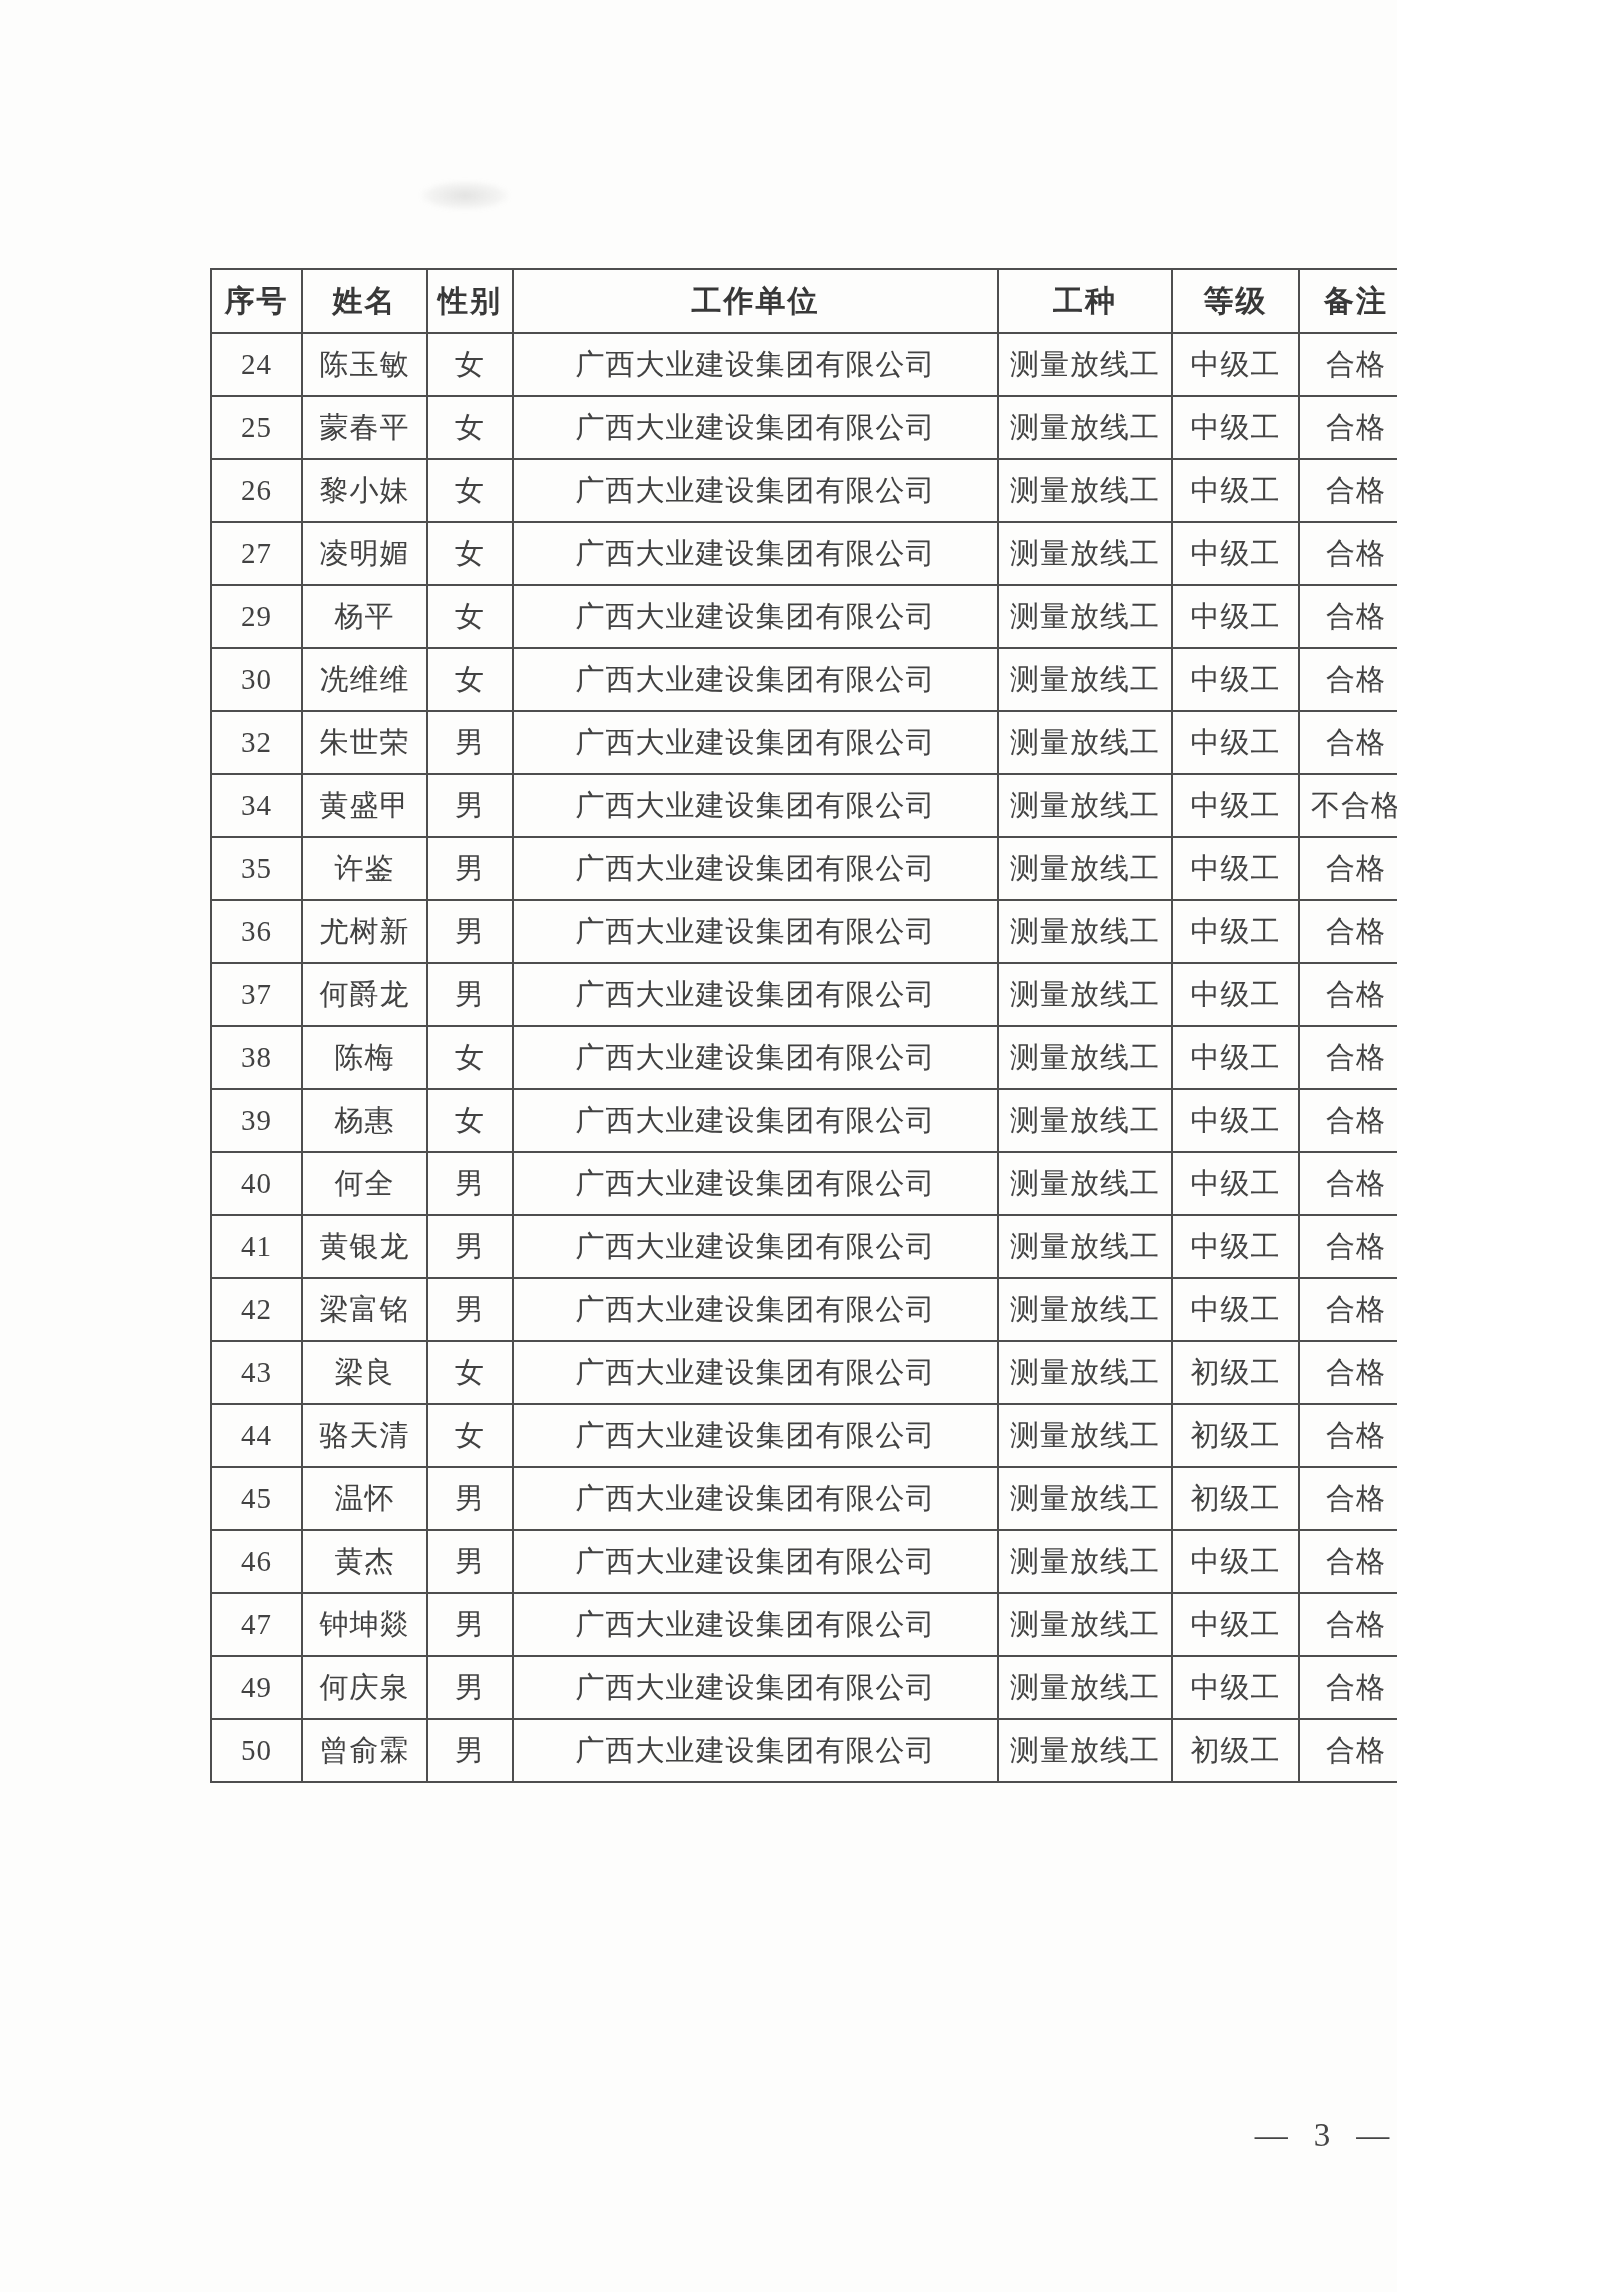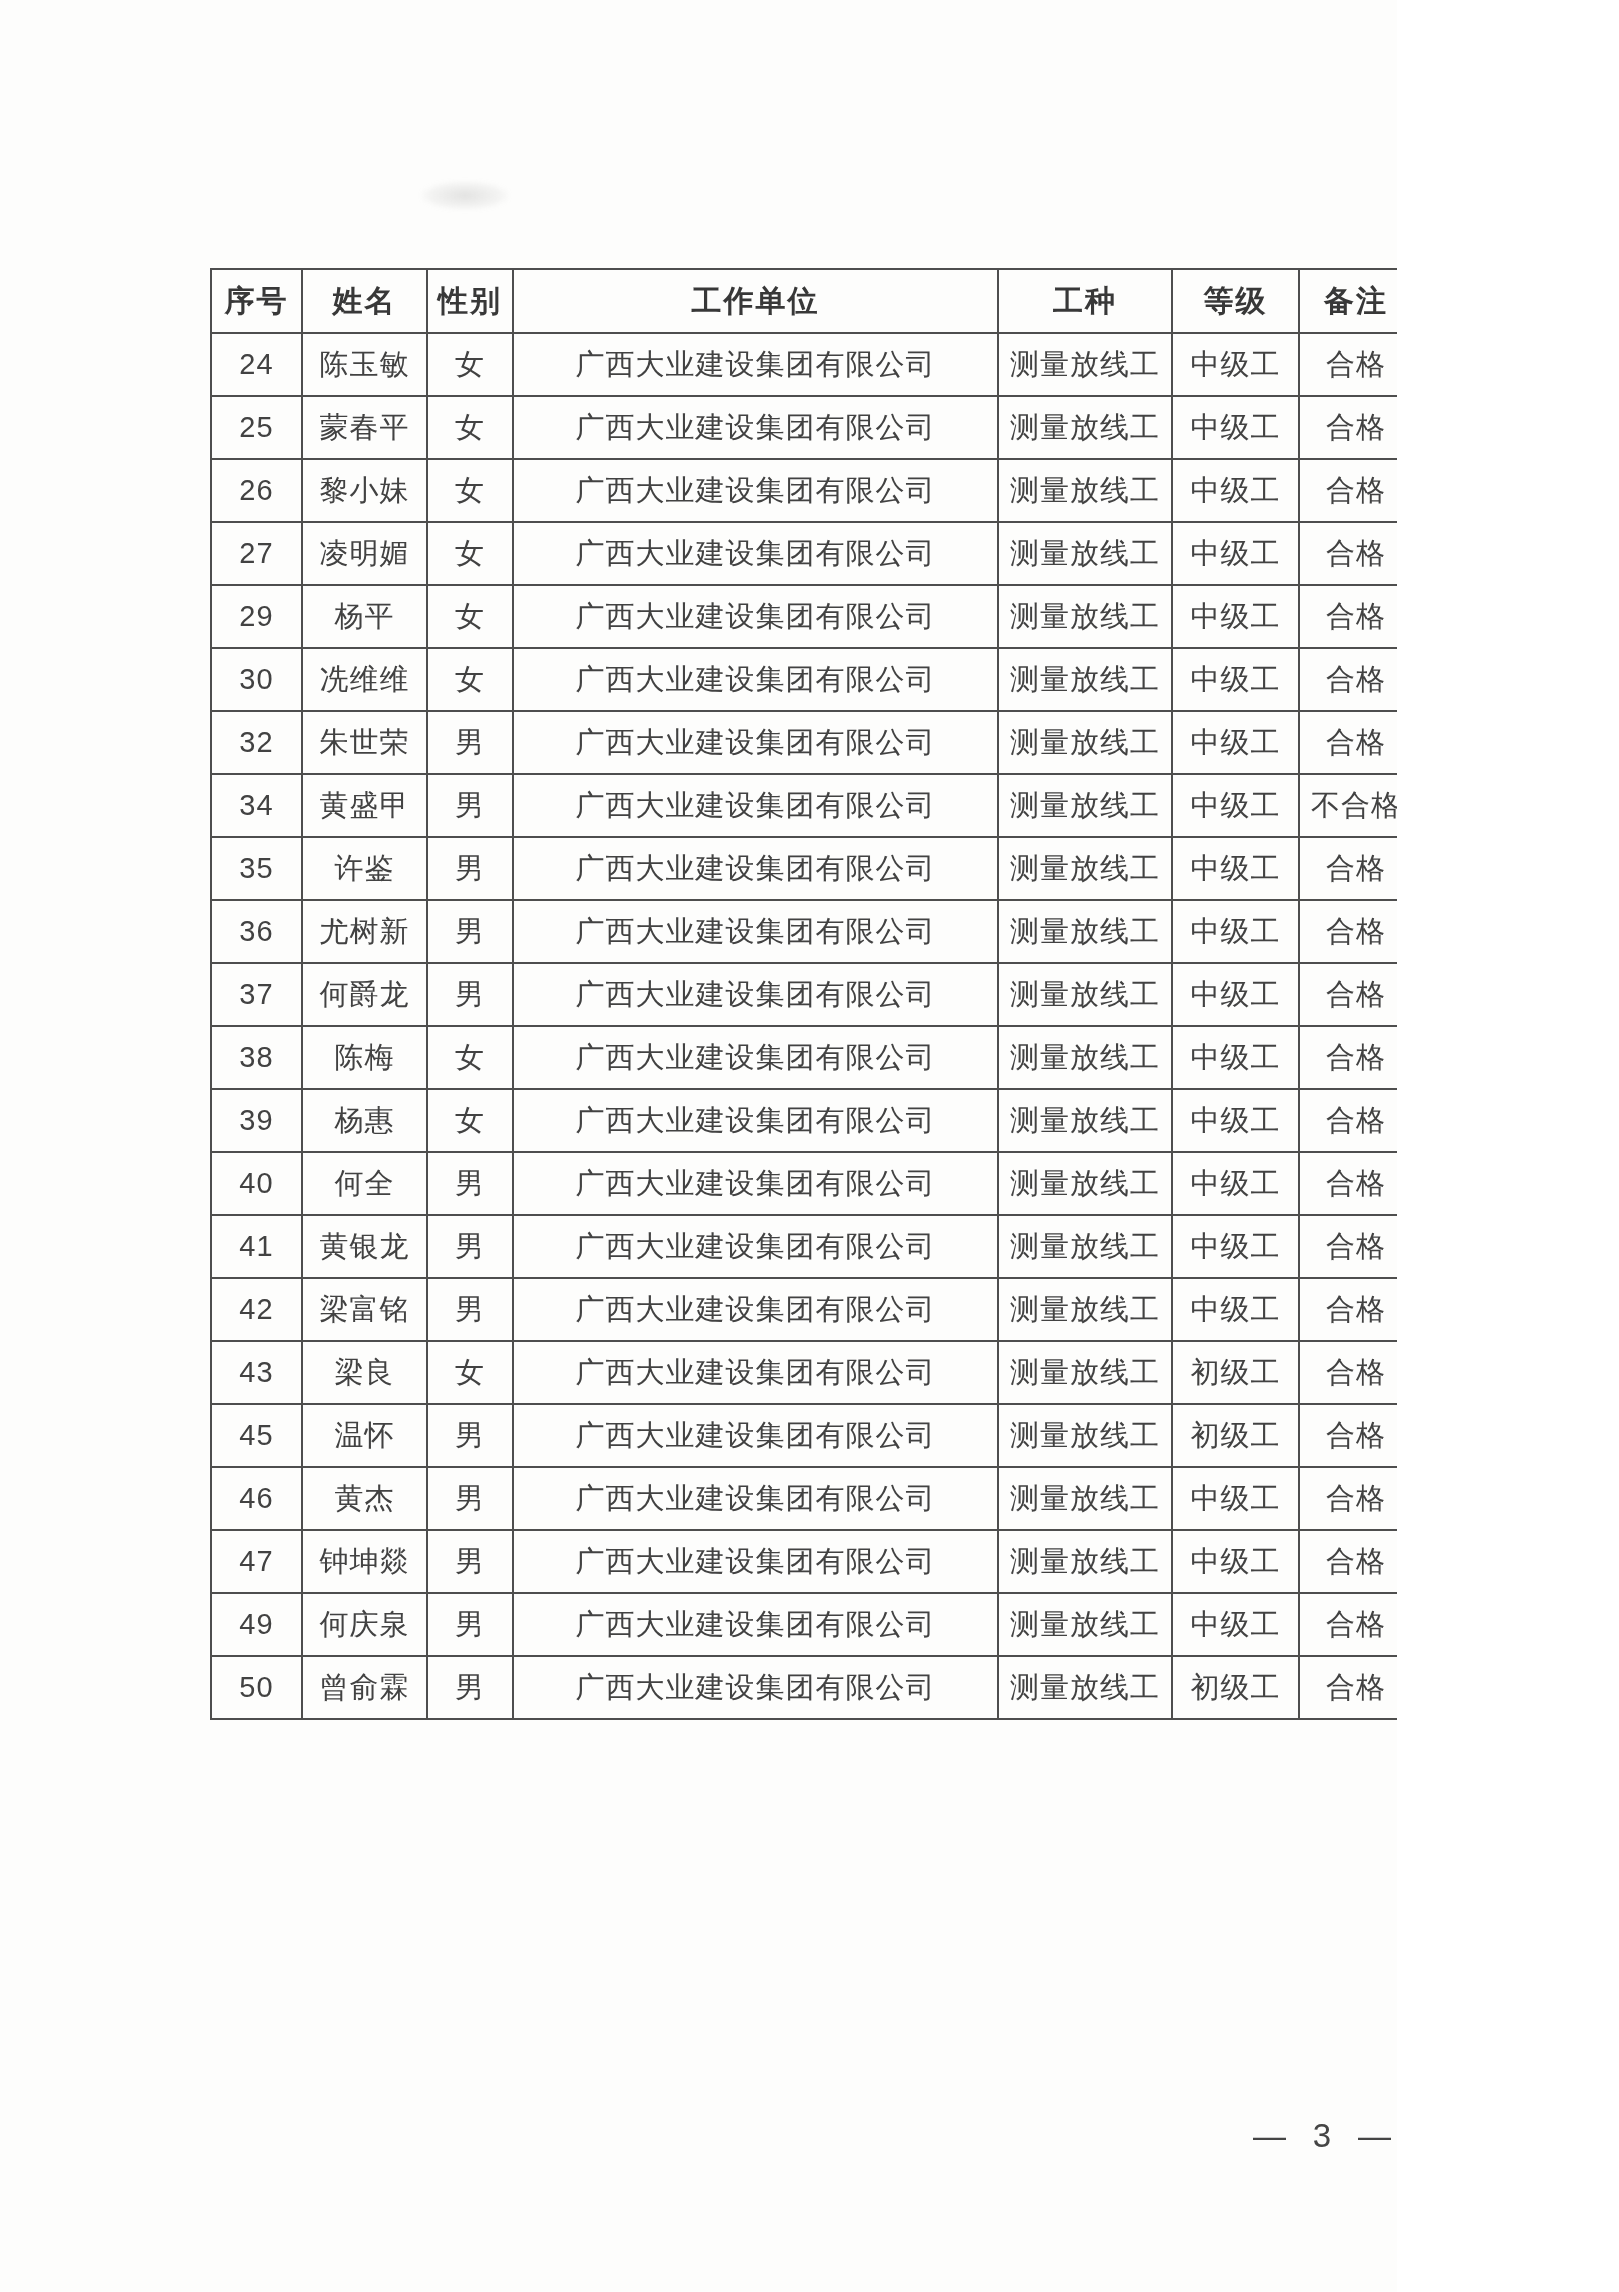--- a/index.html
+++ b/index.html
@@ -6,21 +6,21 @@
     margin: 0;
     padding: 0;
     background: #ffffff;
   }
   .page {
     position: relative;
     width: 1397px;
     height: 2293px;
     background: #fdfdfc;
     overflow: hidden;
-    font-family: Liberation Sans, sans-serif;
+    font-family: Liberation Serif, serif;
   }
   
   .smudge {
     position: absolute;
     left: 421px;
     top: 181px;
     width: 88px;
     height: 29px;
     background: radial-gradient(ellipse at center, rgba(160,160,160,0.28) 0%, rgba(160,160,160,0.10) 55%, rgba(160,160,160,0) 75%);
     filter: blur(2px);
@@ -273,20 +273,29 @@
     <tr>
       <td class="col-no">43</td>
       <td class="col-name">梁良</td>
       <td class="col-gender">女</td>
       <td class="col-unit">广西大业建设集团有限公司</td>
       <td class="col-trade">测量放线工</td>
       <td class="col-grade">初级工</td>
       <td class="col-remark">合格</td>
     </tr>
 
+    <tr>
+      <td class="col-no">44</td>
+      <td class="col-name">骆天清</td>
+      <td class="col-gender">女</td>
+      <td class="col-unit">广西大业建设集团有限公司</td>
+      <td class="col-trade">测量放线工</td>
+      <td class="col-grade">初级工</td>
+      <td class="col-remark">合格</td>
+    </tr>
 
     <tr>
       <td class="col-no">45</td>
       <td class="col-name">温怀</td>
       <td class="col-gender">男</td>
       <td class="col-unit">广西大业建设集团有限公司</td>
       <td class="col-trade">测量放线工</td>
       <td class="col-grade">初级工</td>
       <td class="col-remark">合格</td>
     </tr>

